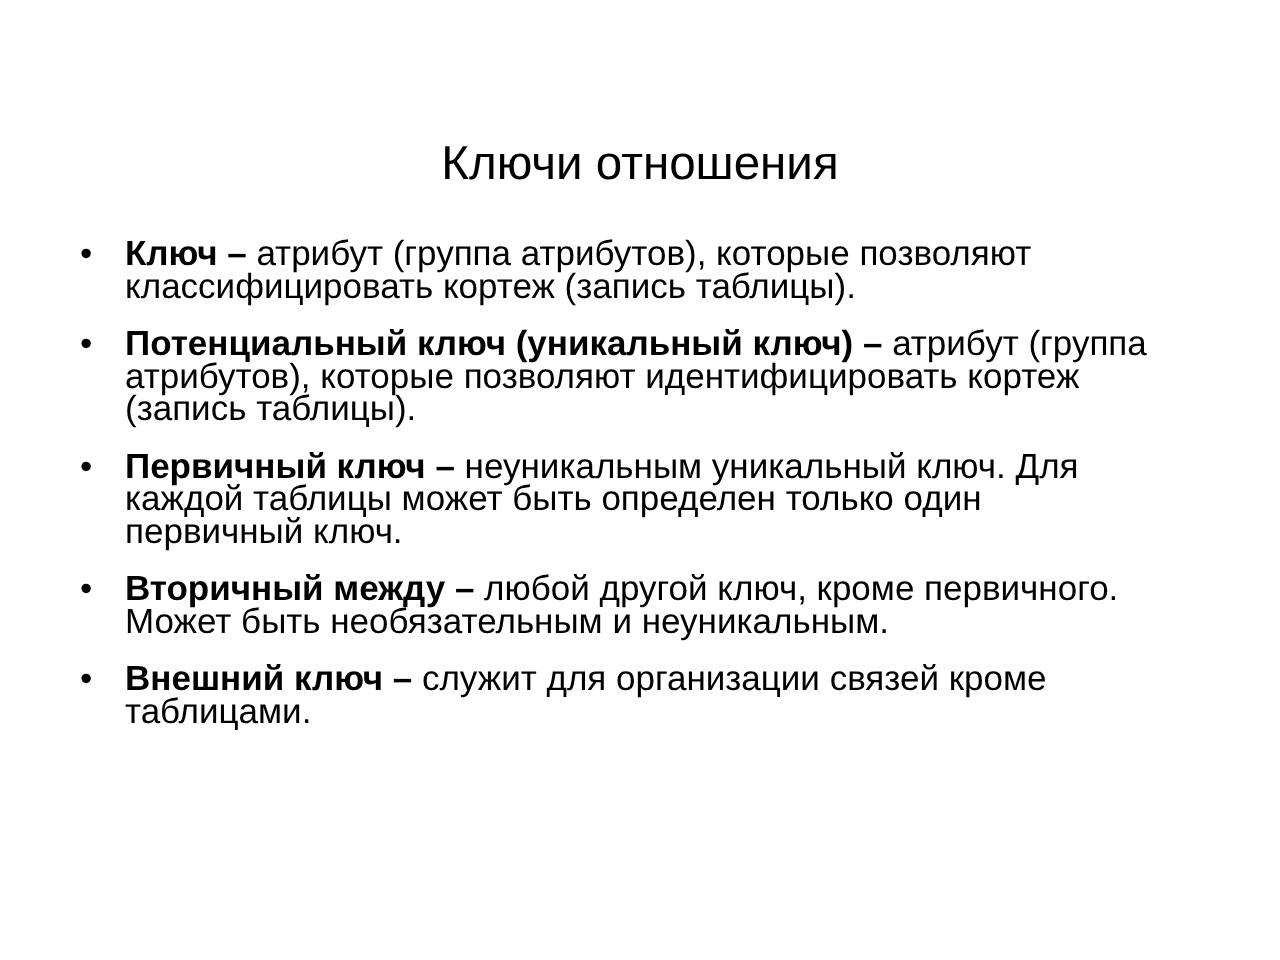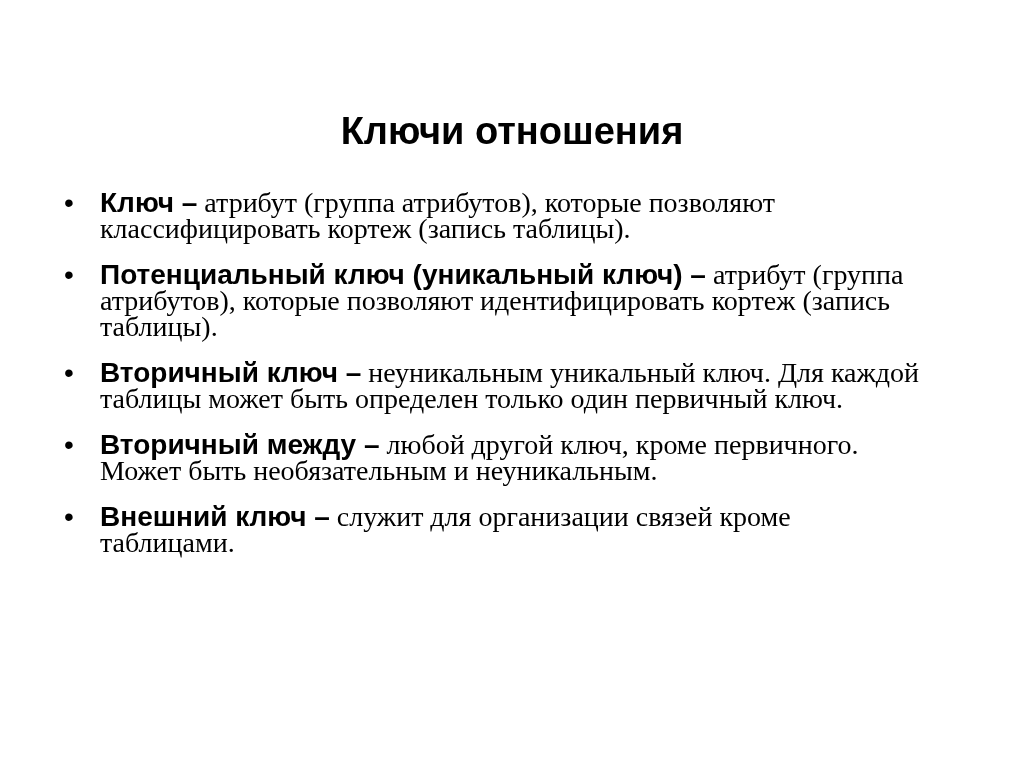--- a/index.html
+++ b/index.html
@@ -17,21 +17,21 @@
     overflow: hidden;
   }
   .slide-title {
     position: absolute;
     top: 112px;
     left: 0;
     width: 100%;
     margin: 0;
     text-align: center;
     font-size: 38px;
-    font-weight: 700;
+    font-weight: 400;
     line-height: 1;
     color: #000000;
   }
   .bullet-list {
     position: absolute;
     top: 190px;
     left: 64px;
     width: 856px;
     margin: 0;
     padding: 0;
@@ -50,21 +50,20 @@
     top: 0;
     font-size: 28px;
     line-height: 26px;
   }
   .bullet-term {
     font-weight: 700;
     margin-top: 30px;
   }
   .bullet-rest {
     font-weight: 400;
-    font-family: Liberation Serif, serif;
   }
 </style>
 </head>
 <body>
 
 <div class="slide">
 
   <h1 class="slide-title">Ключи отношения</h1>
 
   <ul class="bullet-list">
@@ -74,21 +73,21 @@
       <span class="bullet-text"><span class="bullet-term">Ключ –</span><span class="bullet-rest"> атрибут (группа атрибутов), которые позволяют классифицировать кортеж (запись таблицы).</span></span>
     </li>
 
     <li class="bullet-item">
       <span class="bullet-dot">•</span>
       <span class="bullet-text"><span class="bullet-term">Потенциальный ключ (уникальный ключ) –</span><span class="bullet-rest"> атрибут (группа атрибутов), которые позволяют идентифицировать кортеж (запись таблицы).</span></span>
     </li>
 
     <li class="bullet-item">
       <span class="bullet-dot">•</span>
-      <span class="bullet-text"><span class="bullet-term">Вторичный ключ –</span><span class="bullet-rest"> неуникальным уникальный ключ. Для каждой таблицы может быть определен только один первичный ключ.</span></span>
+      <span class="bullet-text"><span class="bullet-term">Первичный ключ –</span><span class="bullet-rest"> неуникальным уникальный ключ. Для каждой таблицы может быть определен только один первичный ключ.</span></span>
     </li>
 
     <li class="bullet-item">
       <span class="bullet-dot">•</span>
       <span class="bullet-text"><span class="bullet-term">Вторичный между –</span><span class="bullet-rest"> любой другой ключ, кроме первичного. Может быть необязательным и неуникальным.</span></span>
     </li>
 
     <li class="bullet-item">
       <span class="bullet-dot">•</span>
       <span class="bullet-text"><span class="bullet-term">Внешний ключ –</span><span class="bullet-rest"> служит для организации связей кроме таблицами.</span></span>

